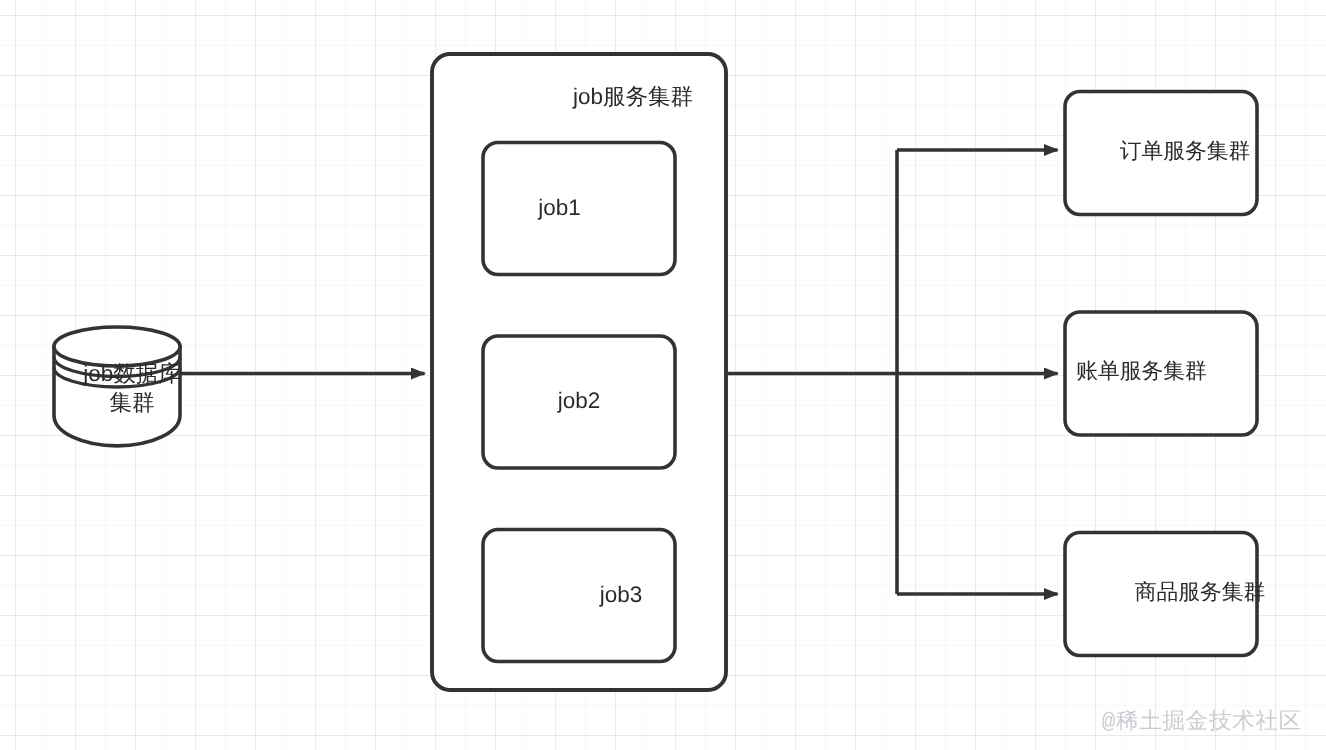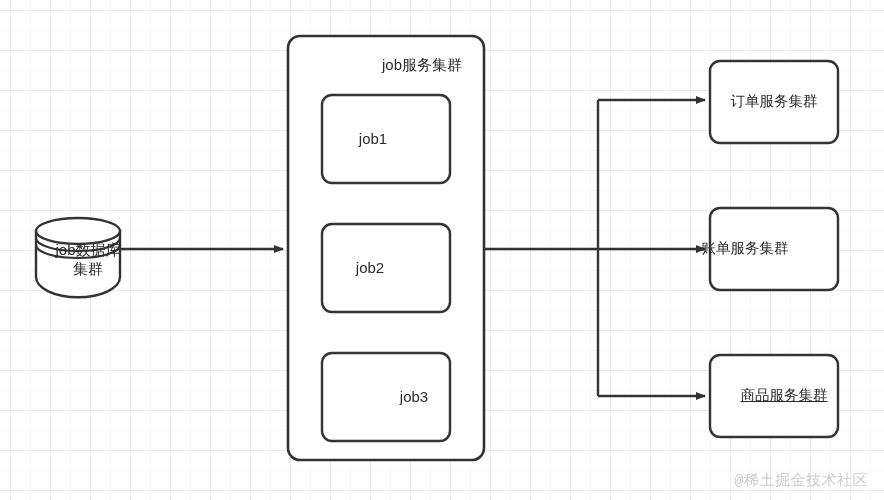--- a/index.html
+++ b/index.html
@@ -31,21 +31,21 @@
   }
   .label {
     position: absolute;
     color: #2b2b2b;
     font-size: 15px;
     line-height: 19px;
     text-align: center;
     white-space: pre-line;
     pointer-events: none;
   }
-  .label.small { font-size: 14.5px; }
+  .label.small { font-size: 14.5px; padding-left: 16px; }
   .watermark {
     position: absolute;
     right: 16px;
     bottom: 10px;
     color: #c9ccd1;
     font-size: 15px;
     letter-spacing: 0.5px;
     font-family: Liberation Mono, monospace;
   }
 </style>
@@ -91,25 +91,25 @@
     <line x1="598" y1="396" x2="705" y2="396" stroke="#333333" stroke-width="2.4" marker-end="url(#arrow)"></line>
   </svg>
 
   <div class="label" style="left:36px; top:240px; width:104px;">job数据库
 集群</div>
 
   <div class="label" style="left:288px; top:55px; width:196px;margin-left:36px;">job服务集群</div>
 
   <div class="label" style="left:322px; top:129px; width:102px;">job1</div>
 
-  <div class="label" style="left:306px; top:258px; width:128px;">job2</div>
+  <div class="label" style="left:322px; top:258px; width:128px;">job2</div>
 
   <div class="label" style="left:322px; top:387px; width:128px;margin-left:28px;">job3</div>
 
   <div class="label small" style="left:710px; top:92px; width:128px;">订单服务集群</div>
 
   <div class="label small" style="left:670px; top:239px; width:150px;">账单服务集群</div>
 
-  <div class="label small" style="left:710px; top:386px; width:148px;text-decoration:underline;">商品服务集群</div>
+  <div class="label small" style="left:710px; top:386px; width:148px;">商品服务集群</div>
 
   <div class="watermark">@稀土掘金技术社区</div>
 
 </div>
 
 </body></html>

